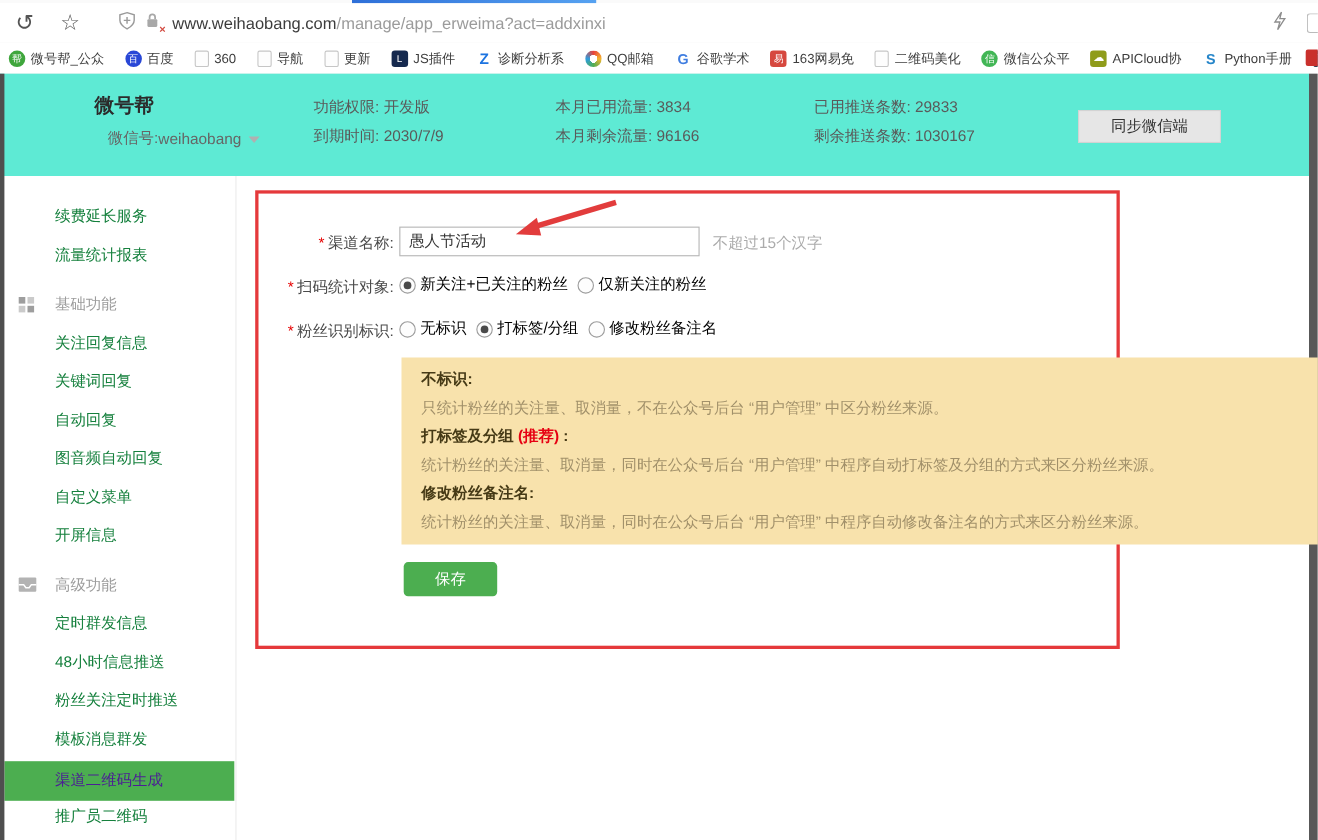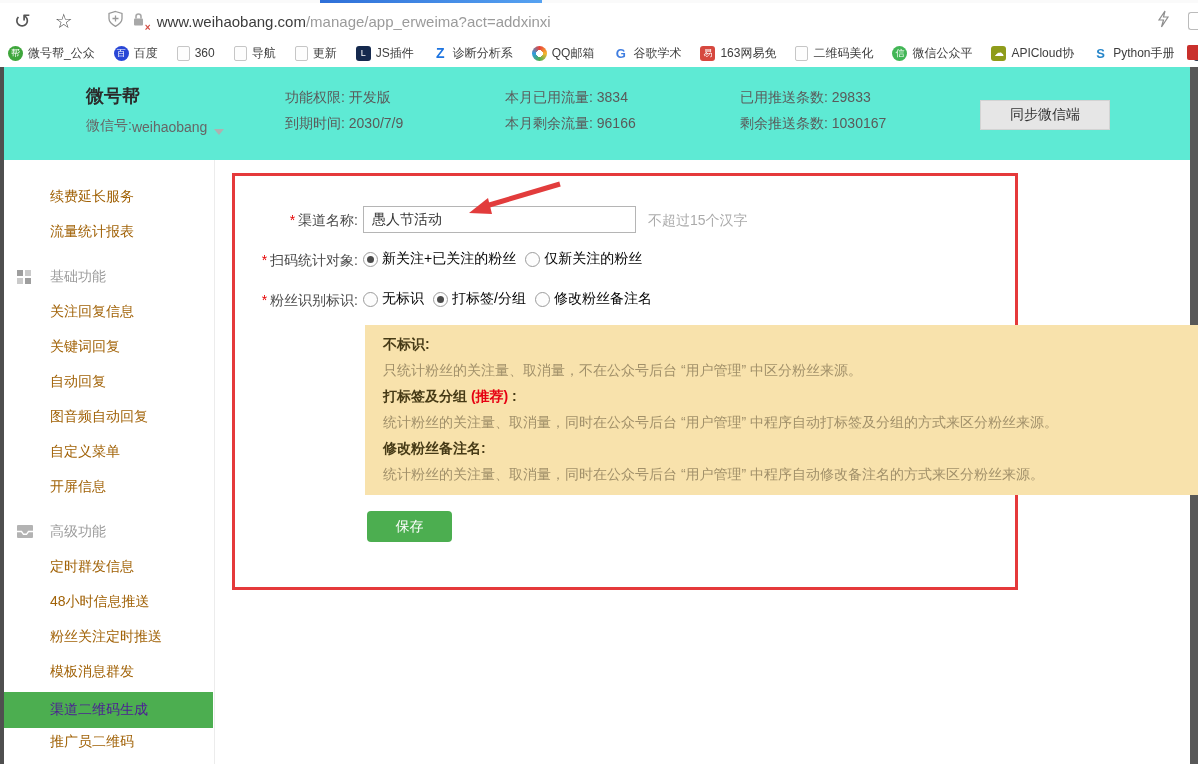--- a/index.html
+++ b/index.html
@@ -38,31 +38,31 @@
   .bi-g{color:#3f7de0;font-weight:bold;font-size:13px;}
   .bi-163{background:#d6483f;border-radius:3px;}
   .bi-wechat{background:#42b656;}
   .bi-apicloud{background:#8f9c1b;border-radius:3px;font-size:10px;}
   .bi-pys{color:#2585c9;font-weight:bold;font-size:13px;}
   .bi-py3{background:#333f54;border-radius:2px;color:#cdd6e6;font-size:11px;}
   .bi-redclip{position:absolute;right:-5px;top:6px;width:16px;height:15px;background:#c9302c;border-radius:2px;}
   
   .hdr{position:absolute;top:67px;left:0;right:8px;height:93px;background:#5eead4;}
   .hdr .title{position:absolute;left:86px;top:17px;font-size:18px;font-weight:bold;color:#2b2b2b;}
-  .hdr .acct{position:absolute;left:86px;top:50px;font-size:14px;color:#666;display:flex;align-items:flex-end;}
+  .hdr .acct{position:absolute;left:98px;top:50px;font-size:14px;color:#666;display:flex;align-items:center;}
   .caret{width:0;height:0;border-left:5px solid transparent;border-right:5px solid transparent;border-top:6px solid #b0b0b0;margin-left:7px;margin-top:2px;}
   .stat{position:absolute;font-size:14px;color:#5a5a5a;white-space:nowrap;}
   .sync{position:absolute;left:980px;top:33px;width:130px;height:30px;background:#e6e6e6;border:1px solid #d3d3d3;display:flex;align-items:center;justify-content:center;font-size:14px;color:#333;cursor:pointer;box-sizing:border-box;}
   
   .ledge{position:absolute;left:0;top:67px;bottom:0;width:4px;background:#4f4f4f;}
   .scrollbar{position:absolute;right:0;top:67px;bottom:0;width:8px;background:#585858;}
   
   .snav{position:absolute;left:4px;top:160px;bottom:0;width:211px;background:#fff;border-right:1px solid #ececec;box-sizing:border-box;}
   .s-item,.s-sec{position:absolute;left:0;right:1px;height:22px;display:flex;align-items:center;font-size:14px;}
-  .s-item{color:#a16207;cursor:pointer;}
+  .s-item{color:#15803d;cursor:pointer;}
   .s-sec{color:#9c9c9c;cursor:default;}
   .s-item > span,.s-sec > span{margin-left:46px;}
   .s-ico{position:absolute;left:12px;top:3px;margin:0!important;}
   .s-active{position:absolute;left:0;right:1px;top:532px;height:36px;background:#4cae50;display:flex;align-items:center;cursor:pointer;}
   .s-active > span{margin-left:46px;color:#4c1d95;font-size:14px;font-family:Liberation Serif, serif;}
   
   .redbox{position:absolute;left:232px;top:173px;width:786px;height:417px;border:3px solid #e5393b;box-sizing:border-box;}
   .flabel{position:absolute;left:170px;width:188px;text-align:right;font-size:14px;color:#4a4a4a;white-space:nowrap;}
   .req{color:#e60000;margin-right:3px;}
   .txt{position:absolute;left:363px;top:206px;width:273px;height:27px;border:1px solid #b5b5b5;font-size:14px;color:#333;padding:0 8px;box-sizing:border-box;font-family:inherit;background:#fff;}

